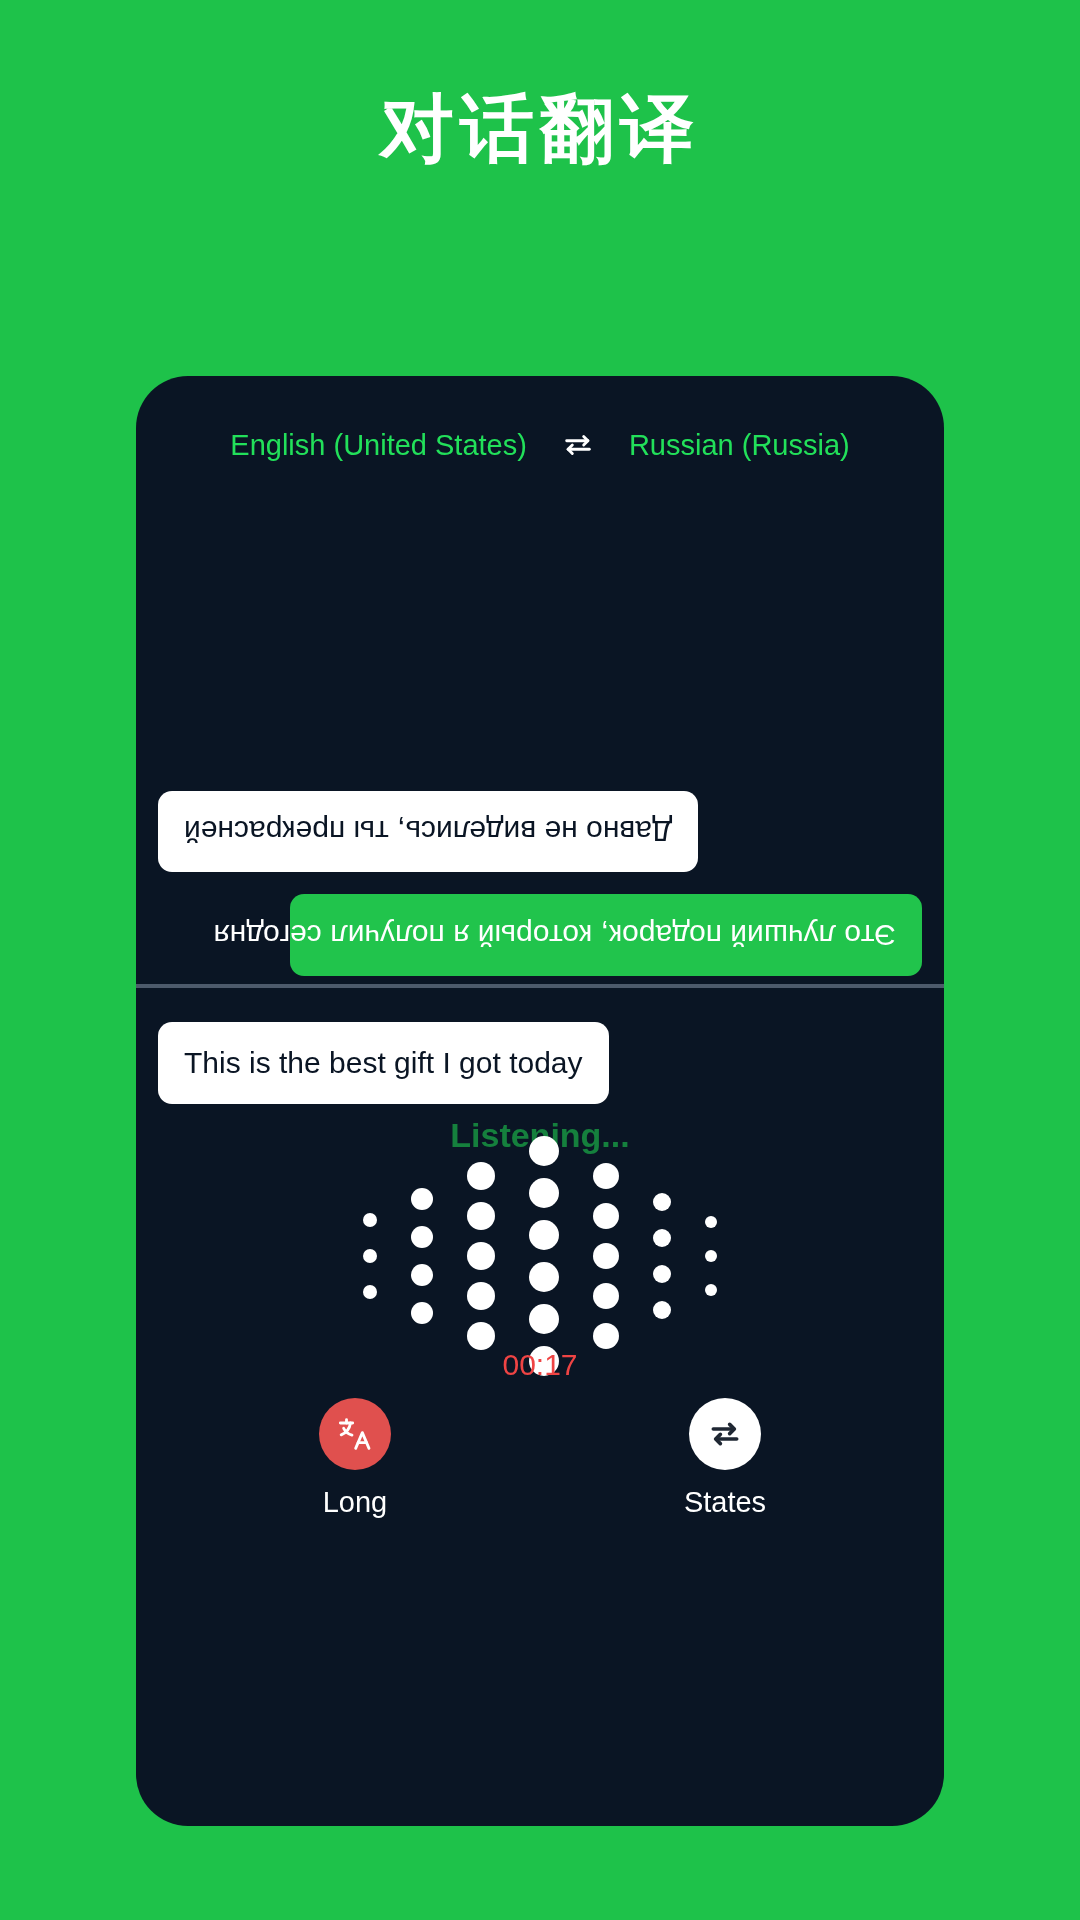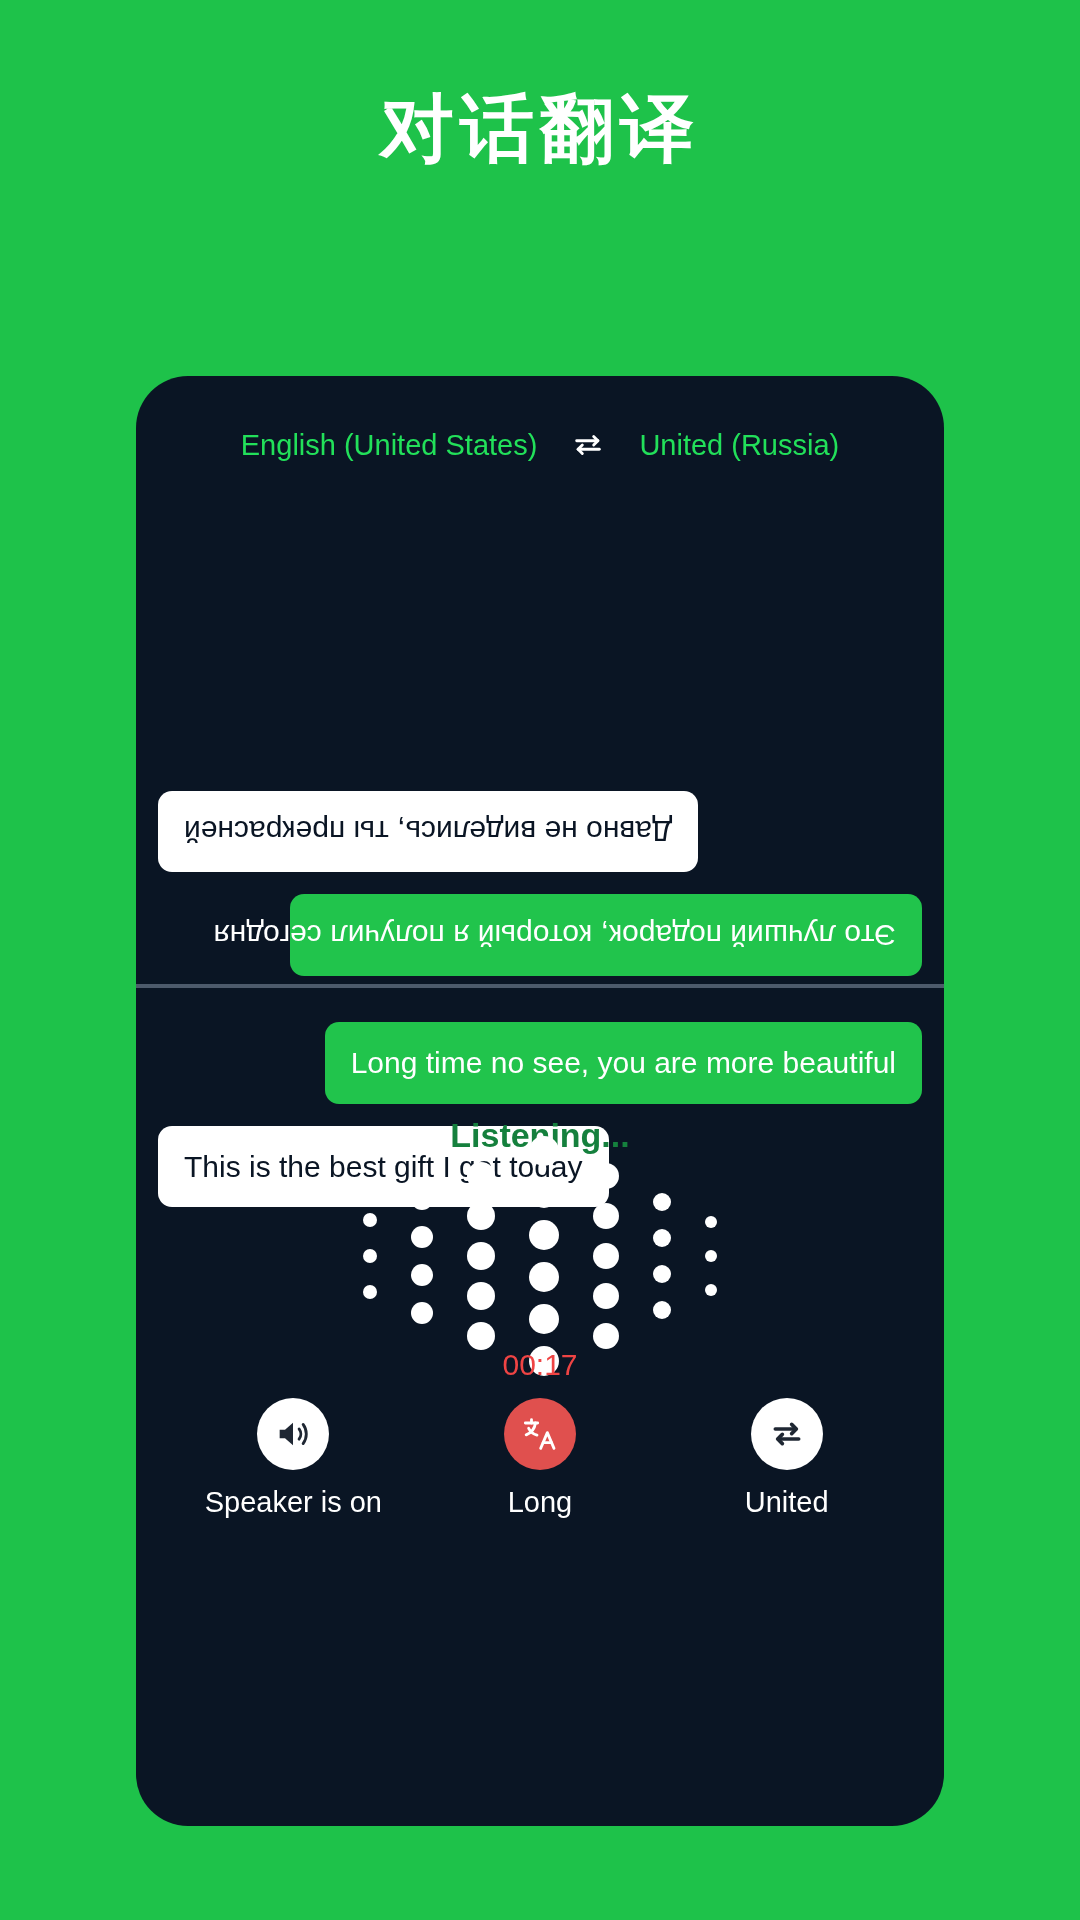--- a/index.html
+++ b/index.html
@@ -183,40 +183,37 @@
     <div class="lang-bar">
       <span class="lang-label">English (United States)</span>
       <span class="swap-icon">
         <svg width="34" height="34" viewBox="0 0 24 24" fill="none" stroke="#ffffff" stroke-width="2" stroke-linecap="round" stroke-linejoin="round">
           <path d="M4 9h15"></path>
           <path d="M16 6l3 3-3 3"></path>
           <path d="M20 15H5"></path>
           <path d="M8 12l-3 3 3 3"></path>
         </svg>
       </span>
-      <span class="lang-label">United (Russia)</span>
+      <span class="lang-label">Russian (Russia)</span>
     </div>
 
     <div class="pane-top">
       <div class="pane-top-inner">
         <div class="bubble-row left">
           <div class="bubble green">Это лучший подарок, который я получил сегодня</div>
         </div>
         <div class="bubble-row right">
           <div class="bubble white">Давно не виделись, ты прекрасней</div>
         </div>
       </div>
     </div>
 
     <div class="divider"></div>
 
     <div class="pane-bottom">
-      <div class="bubble-row right">
-        <div class="bubble green">Long time no see, you are more beautiful</div>
-      </div>
       <div class="bubble-row left">
         <div class="bubble white">This is the best gift I got today</div>
       </div>
     </div>
 
     <div class="listening-label">Listening...</div>
 
     <div class="waveform" id="waveform">
         <div class="wave-col" style="gap: 22px;">
           <div class="wave-dot" style="width: 14px; height: 14px;"></div>
@@ -261,30 +258,20 @@
           <div class="wave-dot" style="width: 12px; height: 12px;"></div>
           <div class="wave-dot" style="width: 12px; height: 12px;"></div>
           <div class="wave-dot" style="width: 12px; height: 12px;"></div>
         </div>
       </div>
 
     <div class="timer">00:17</div>
 
     <div class="controls">
 
-      <div class="ctl">
-        <div class="ctl-circle white">
-          <svg width="40" height="40" viewBox="0 0 24 24" fill="#1f2733">
-            <path d="M4 9.5v5h3.2L12 18.8V5.2L7.2 9.5H4z"></path>
-            <path d="M15.2 8.2a.85.85 0 0 0-.25 1.18 4.3 4.3 0 0 1 0 5.24.85.85 0 1 0 1.36 1.02 6 6 0 0 0 0-7.28.85.85 0 0 0-1.11-.16z"></path>
-            <path d="M17.6 5.6a.85.85 0 0 0-.2 1.19 8.7 8.7 0 0 1 0 10.42.85.85 0 0 0 1.36 1.02 10.4 10.4 0 0 0 0-12.46.85.85 0 0 0-1.16-.17z"></path>
-          </svg>
-        </div>
-        <div class="ctl-label">Speaker is on</div>
-      </div>
 
       <div class="ctl">
         <div class="ctl-circle red">
           <svg width="40" height="40" viewBox="0 0 24 24" fill="none" stroke="#ffffff" stroke-width="1.7" stroke-linecap="round" stroke-linejoin="round">
             <path d="M3.2 5.4h7.4"></path>
             <path d="M6.9 3.4v2"></path>
             <path d="M9.3 5.4c-.5 3.4-2.6 5.9-5.6 7.1"></path>
             <path d="M5.2 8.6c1 2 2.7 3.4 5 4.1"></path>
             <path d="M12.4 20.6l4-9.4 4 9.4"></path>
             <path d="M13.9 17.2h5"></path>
@@ -295,19 +282,19 @@
 
       <div class="ctl">
         <div class="ctl-circle white">
           <svg width="40" height="40" viewBox="0 0 24 24" fill="none" stroke="#1f2733" stroke-width="2.2" stroke-linecap="round" stroke-linejoin="round">
             <path d="M5 9h12.2"></path>
             <path d="M14.8 6.2L17.6 9l-2.8 2.8"></path>
             <path d="M19 15H6.8"></path>
             <path d="M9.2 12.2L6.4 15l2.8 2.8"></path>
           </svg>
         </div>
-        <div class="ctl-label">United</div>
+        <div class="ctl-label">States</div>
       </div>
 
     </div>
 
   </div>
 </div>
 
 </body></html>

